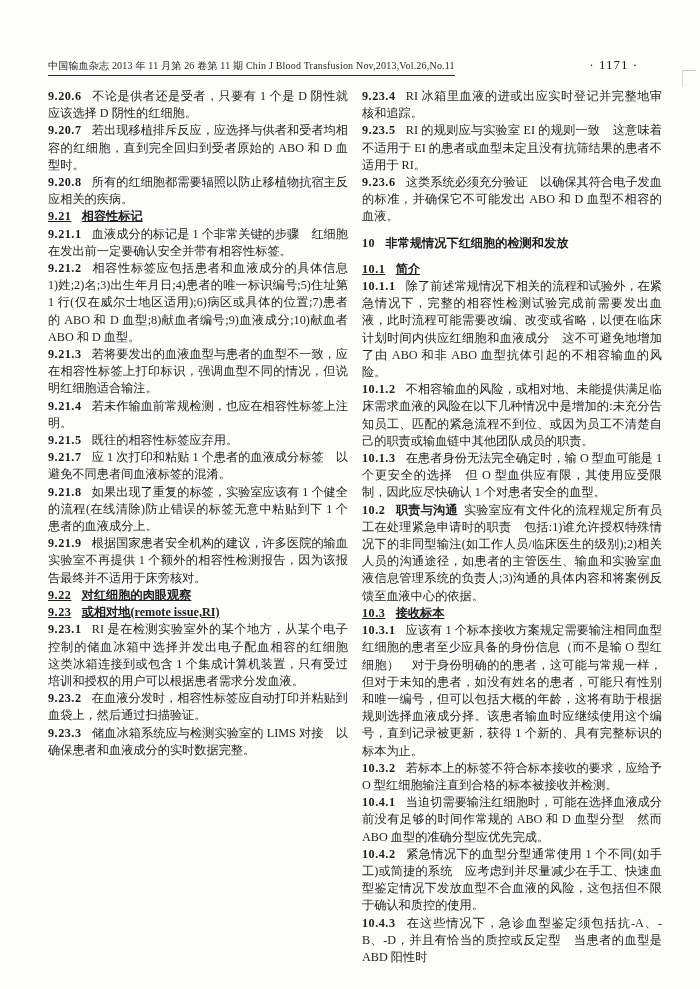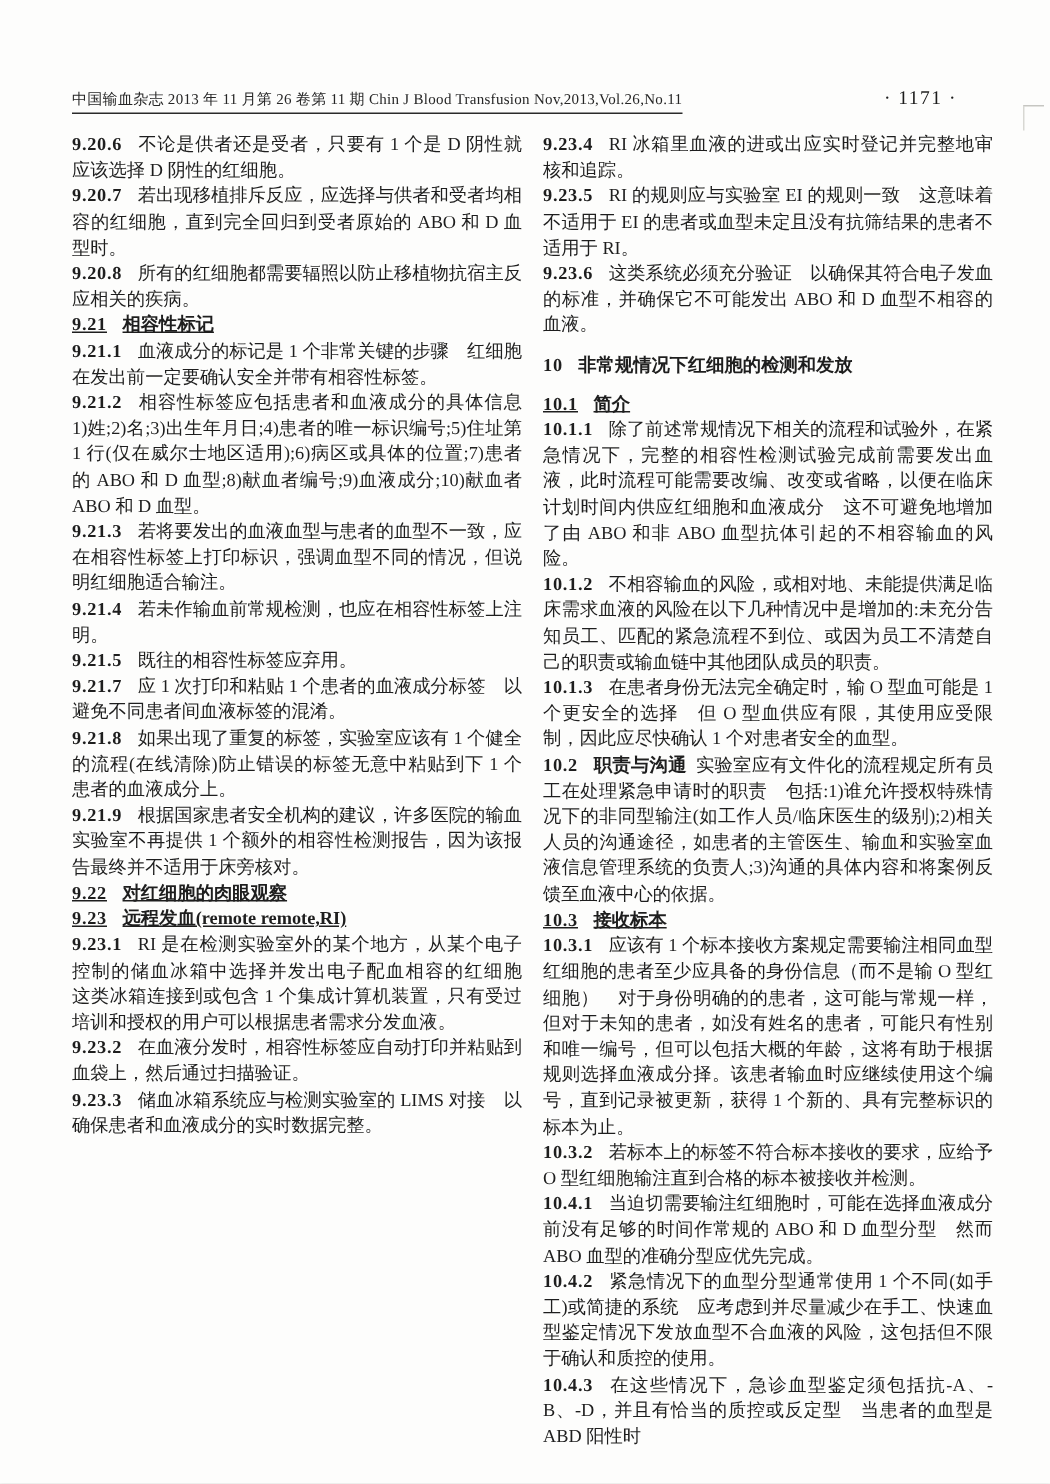--- a/index.html
+++ b/index.html
@@ -94,21 +94,21 @@
         <p class="para heading"><b class="num">9.21</b><b class="ptitle">相容性标记</b></p>
         <p class="para item"><b class="num">9.21.1</b><span>血液成分的标记是 1 个非常关键的步骤　红细胞在发出前一定要确认安全并带有相容性标签。</span></p>
         <p class="para item"><b class="num">9.21.2</b><span>相容性标签应包括患者和血液成分的具体信息 1)姓;2)名;3)出生年月日;4)患者的唯一标识编号;5)住址第 1 行(仅在威尔士地区适用);6)病区或具体的位置;7)患者的 ABO 和 D 血型;8)献血者编号;9)血液成分;10)献血者 ABO 和 D 血型。</span></p>
         <p class="para item"><b class="num">9.21.3</b><span>若将要发出的血液血型与患者的血型不一致，应在相容性标签上打印标识，强调血型不同的情况，但说明红细胞适合输注。</span></p>
         <p class="para item"><b class="num">9.21.4</b><span>若未作输血前常规检测，也应在相容性标签上注明。</span></p>
         <p class="para item"><b class="num">9.21.5</b><span>既往的相容性标签应弃用。</span></p>
         <p class="para item"><b class="num">9.21.7</b><span>应 1 次打印和粘贴 1 个患者的血液成分标签　以避免不同患者间血液标签的混淆。</span></p>
         <p class="para item"><b class="num">9.21.8</b><span>如果出现了重复的标签，实验室应该有 1 个健全的流程(在线清除)防止错误的标签无意中粘贴到下 1 个患者的血液成分上。</span></p>
         <p class="para item"><b class="num">9.21.9</b><span>根据国家患者安全机构的建议，许多医院的输血实验室不再提供 1 个额外的相容性检测报告，因为该报告最终并不适用于床旁核对。</span></p>
         <p class="para heading"><b class="num">9.22</b><b class="ptitle">对红细胞的肉眼观察</b></p>
-        <p class="para heading"><b class="num">9.23</b><b class="ptitle">远程发血(remote remote,RI)</b></p>
+        <p class="para heading"><b class="num">9.23</b><b class="ptitle">或相对地(remote issue,RI)</b></p>
         <p class="para item"><b class="num">9.23.1</b><span>RI 是在检测实验室外的某个地方，从某个电子控制的储血冰箱中选择并发出电子配血相容的红细胞　这类冰箱连接到或包含 1 个集成计算机装置，只有受过培训和授权的用户可以根据患者需求分发血液。</span></p>
         <p class="para item"><b class="num">9.23.2</b><span>在血液分发时，相容性标签应自动打印并粘贴到血袋上，然后通过扫描验证。</span></p>
         <p class="para item"><b class="num">9.23.3</b><span>储血冰箱系统应与检测实验室的 LIMS 对接　以确保患者和血液成分的实时数据完整。</span></p>
       </div>
     <div class="col" id="right-column">
         <p class="para item"><b class="num">9.23.4</b><span>RI 冰箱里血液的进或出应实时登记并完整地审核和追踪。</span></p>
         <p class="para item"><b class="num">9.23.5</b><span>RI 的规则应与实验室 EI 的规则一致　这意味着不适用于 EI 的患者或血型未定且没有抗筛结果的患者不适用于 RI。</span></p>
         <p class="para item"><b class="num">9.23.6</b><span>这类系统必须充分验证　以确保其符合电子发血的标准，并确保它不可能发出 ABO 和 D 血型不相容的血液。</span></p>
         <p class="para chapter"><b class="num">10</b><b class="ptitle">非常规情况下红细胞的检测和发放</b></p>
         <p class="para heading"><b class="num">10.1</b><b class="ptitle">简介</b></p>

